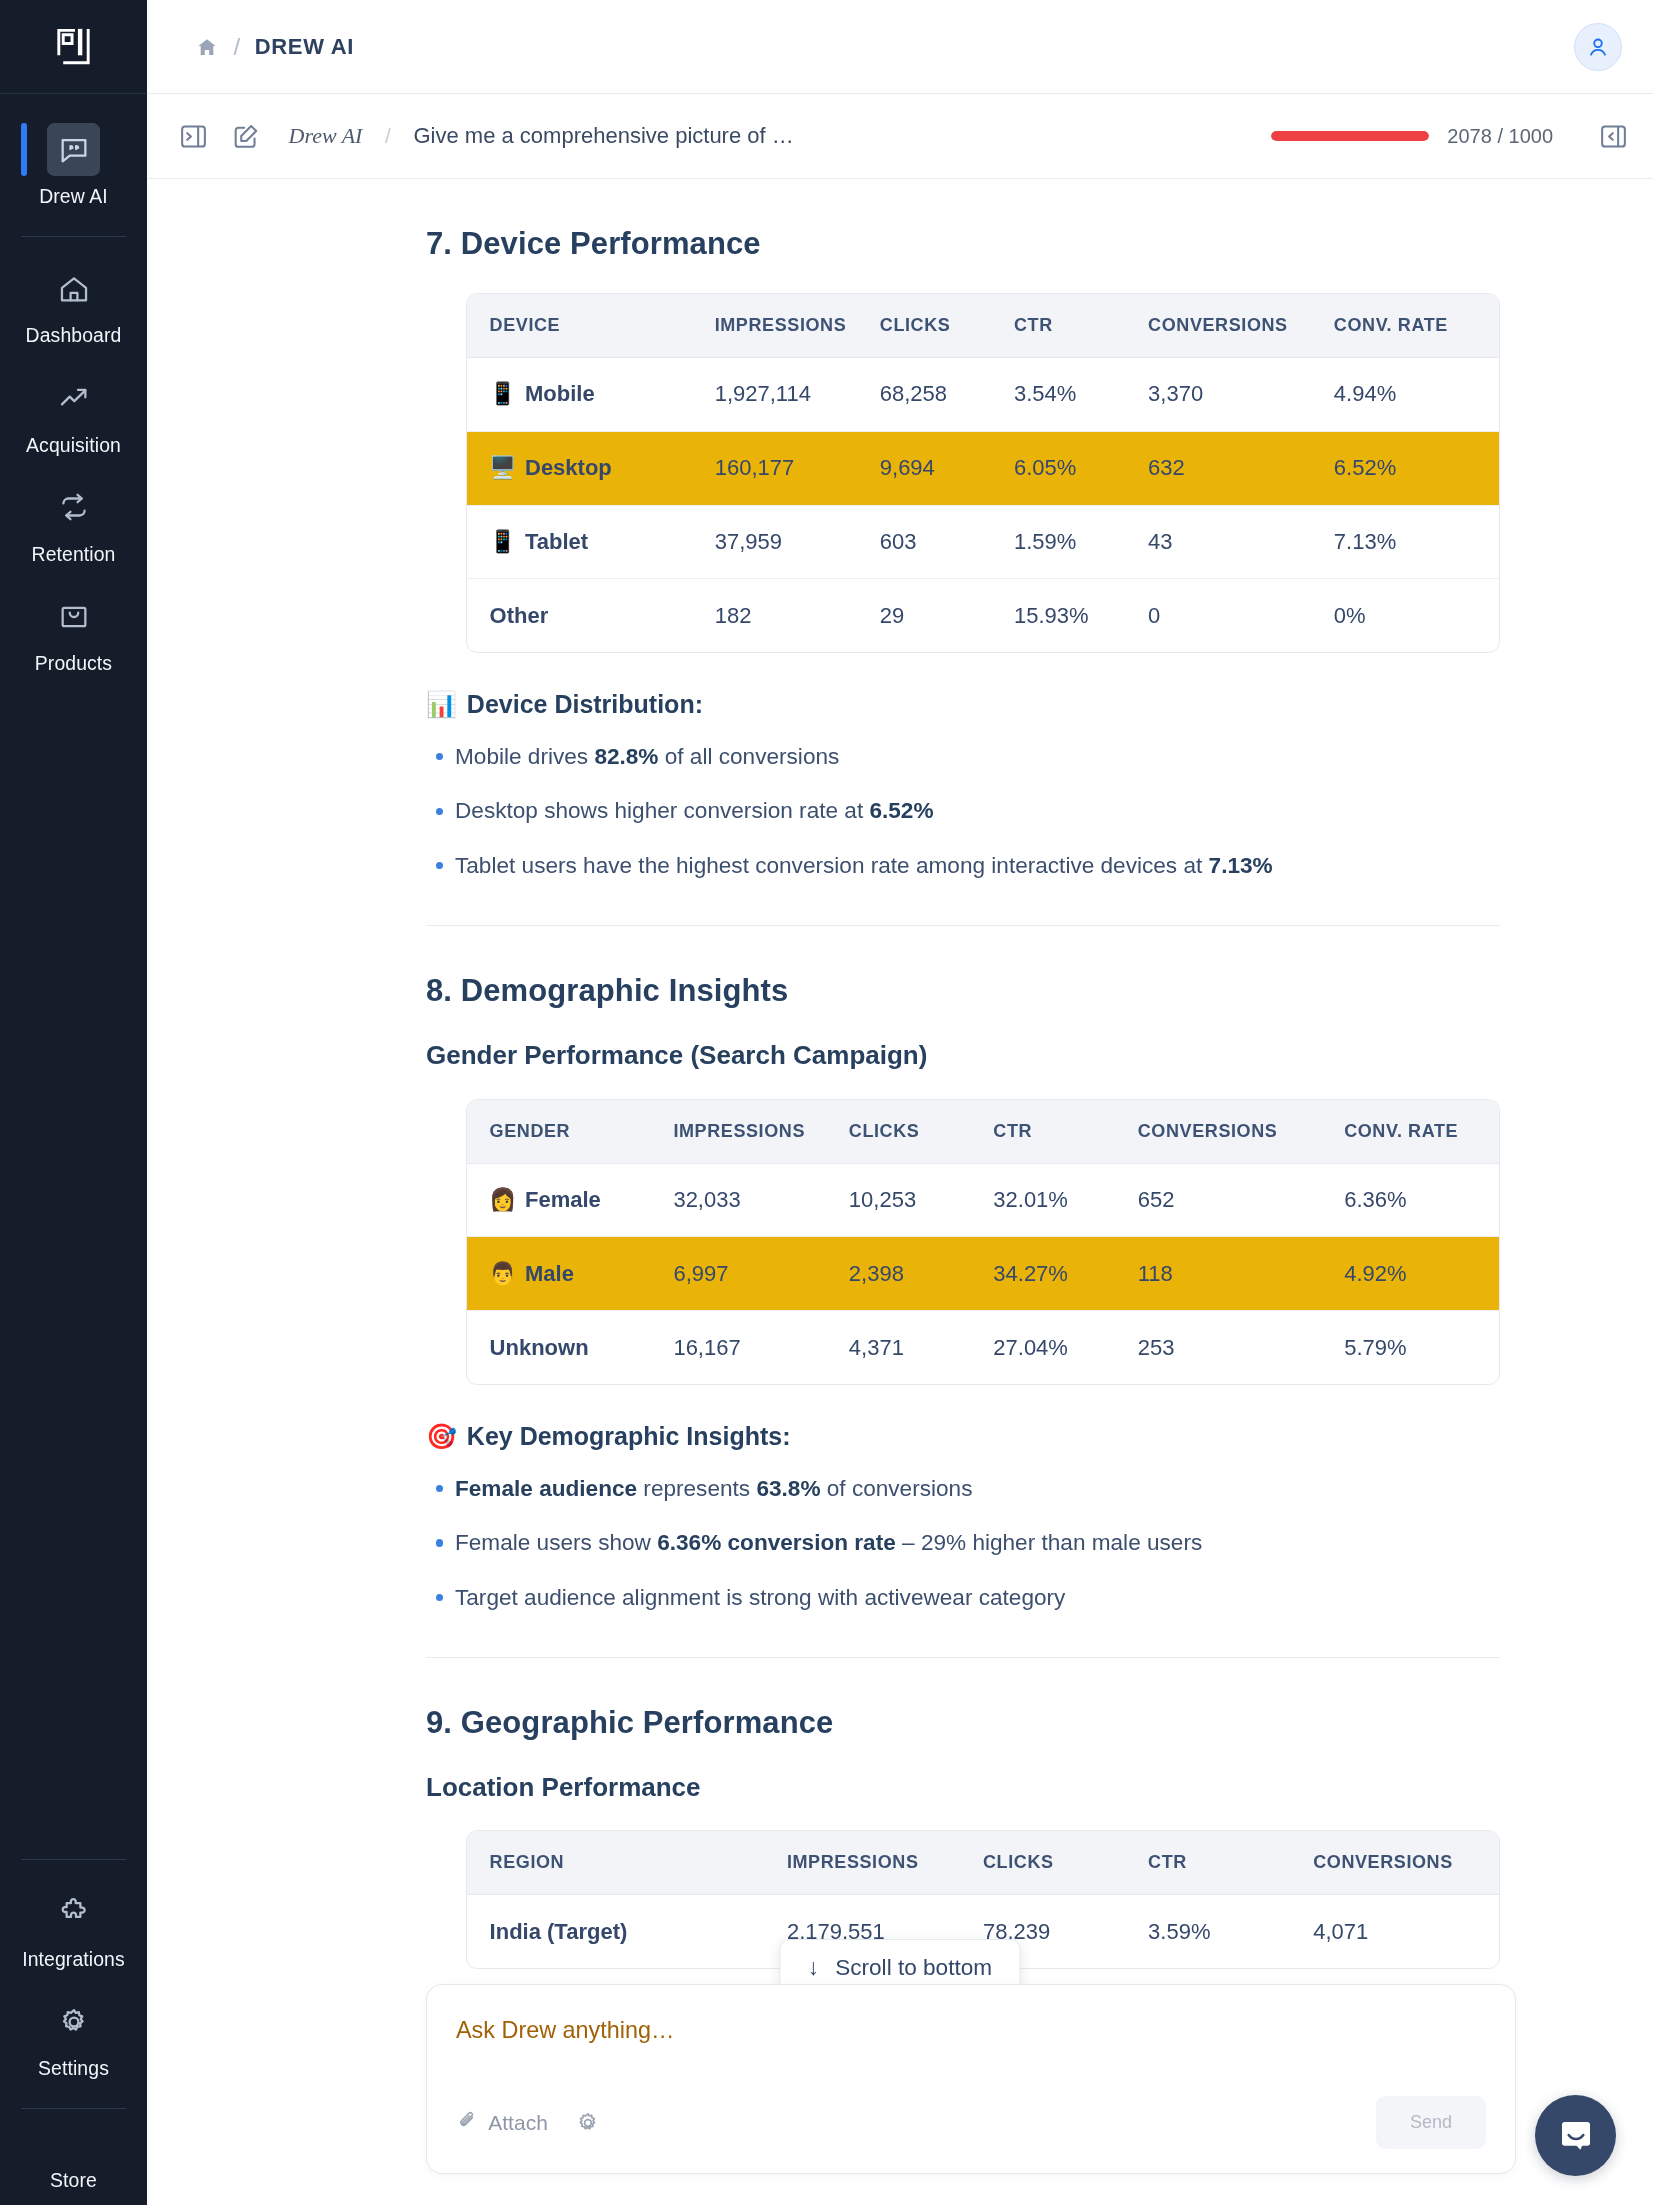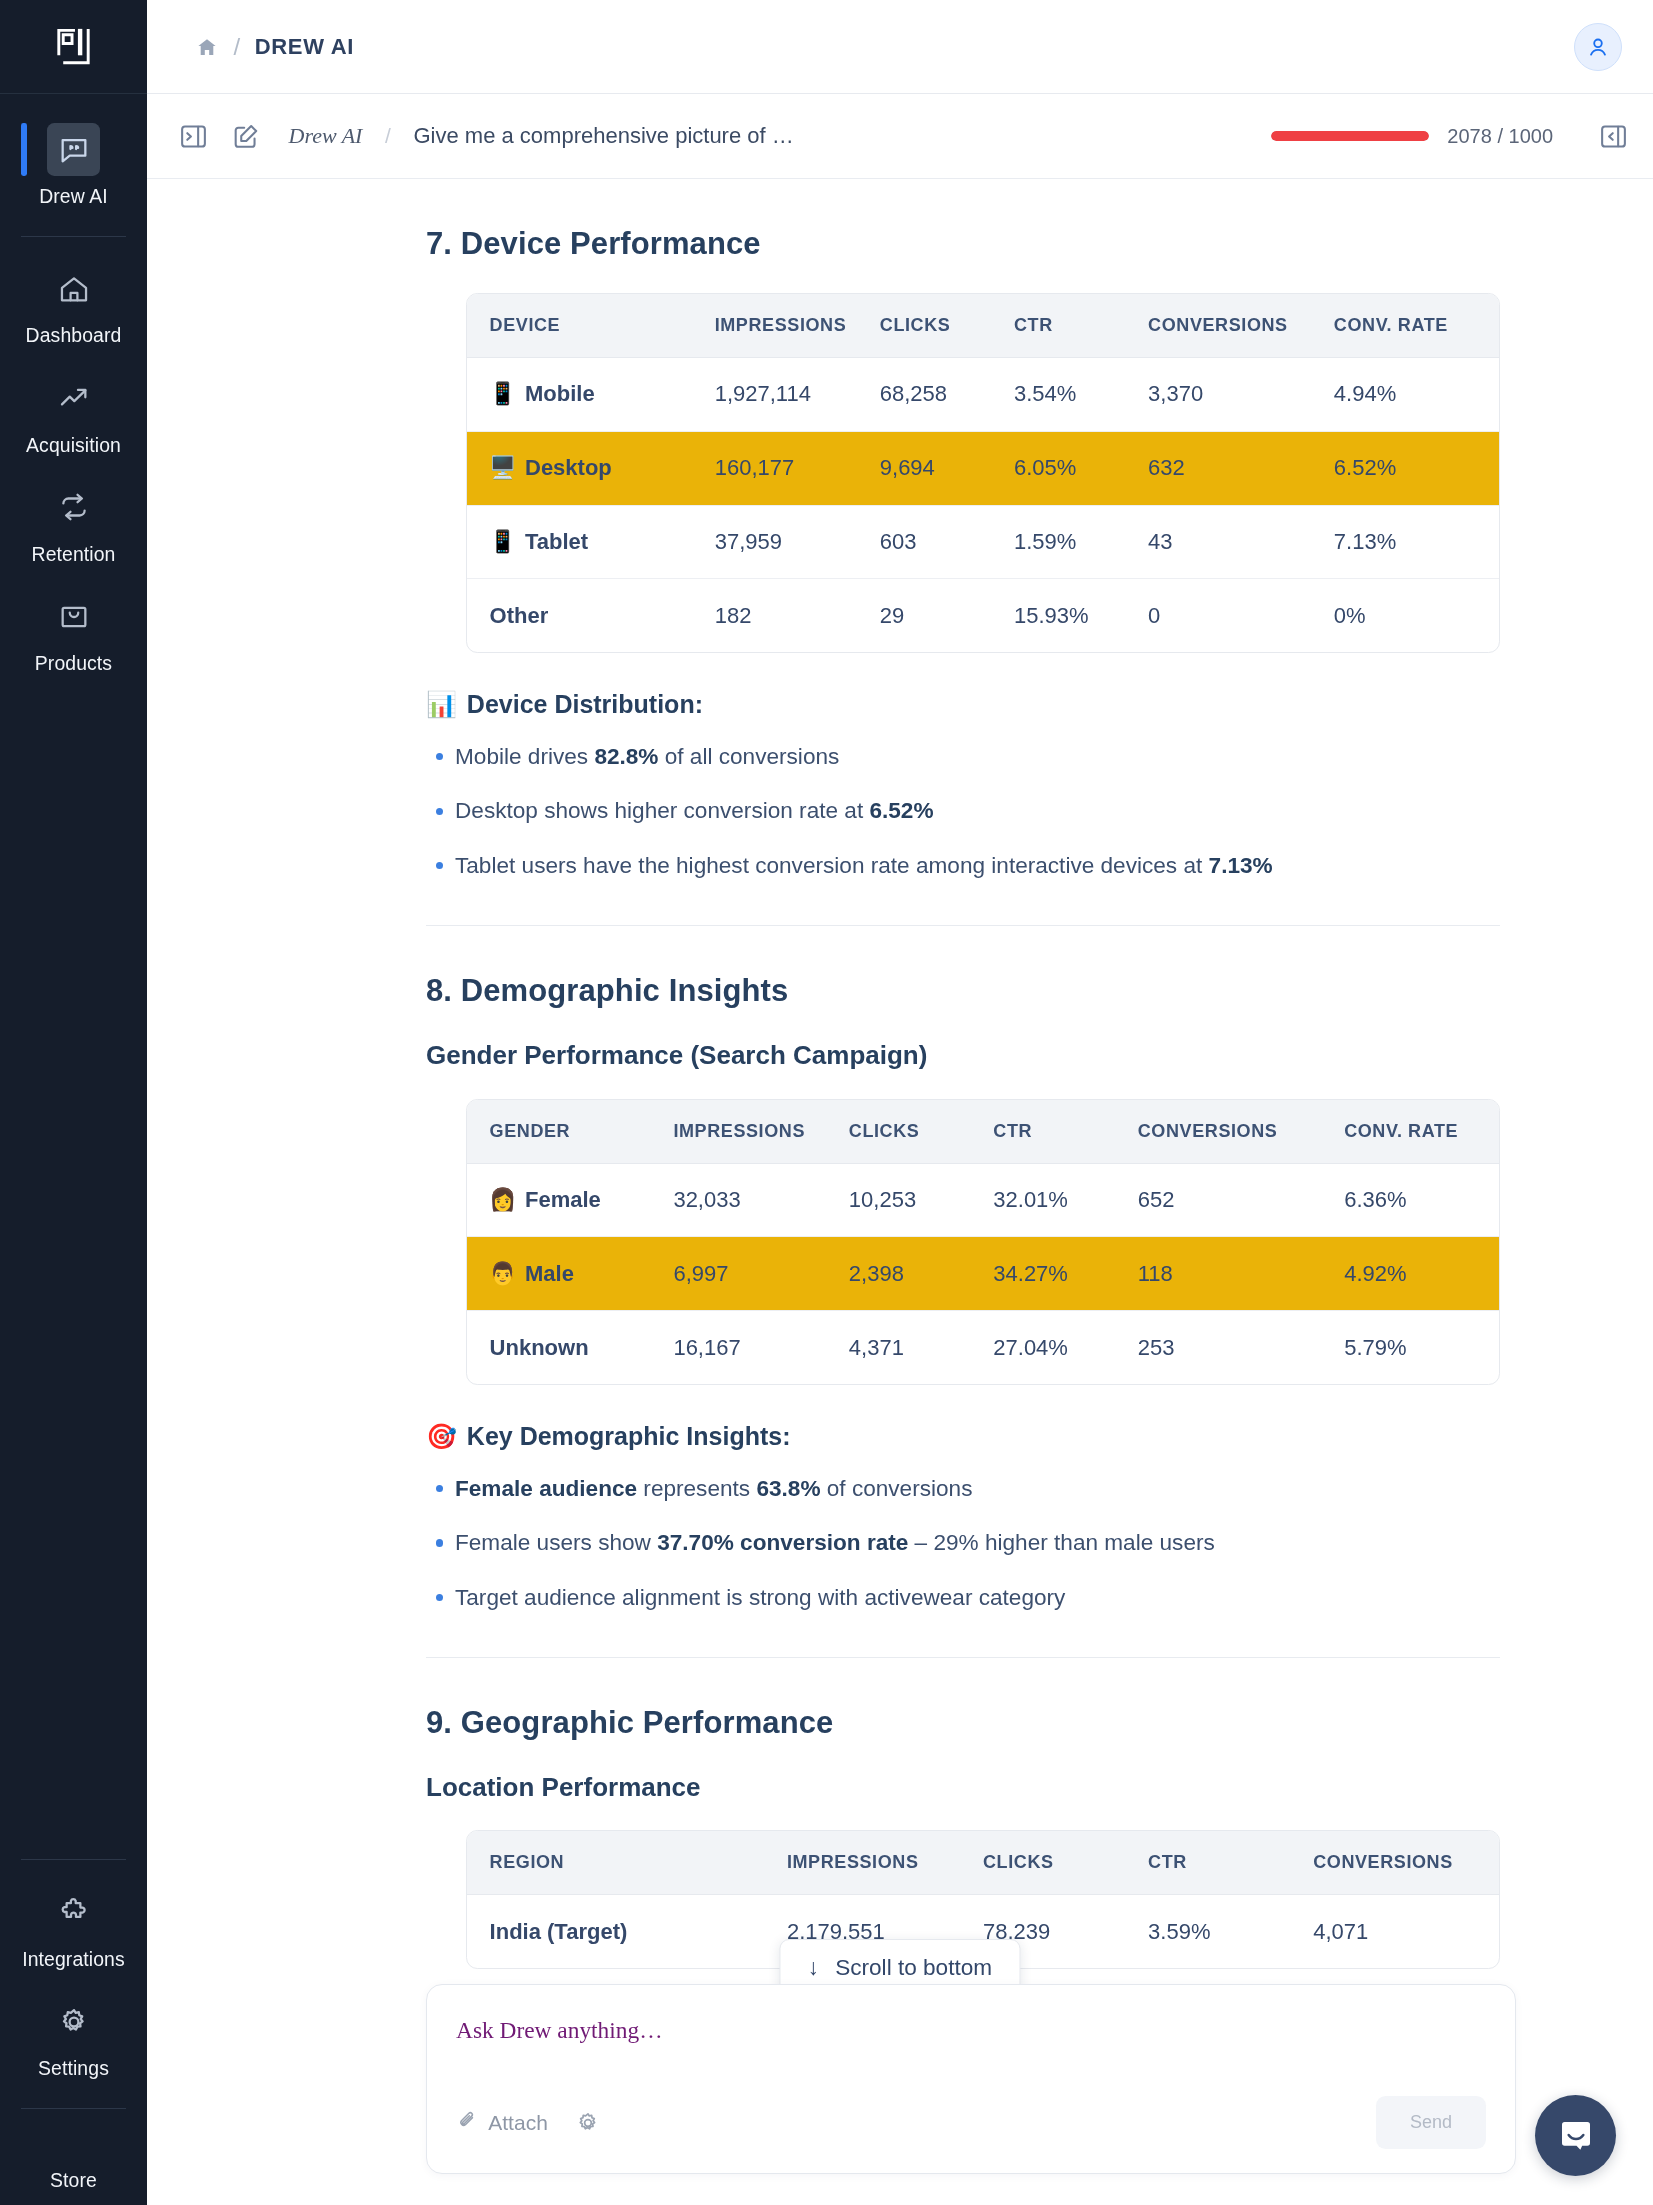--- a/index.html
+++ b/index.html
@@ -193,21 +193,21 @@
   .composer-wrap {
     position: absolute; left: 279px; right: 137px; bottom: 31px;
   }
   .composer {
     border: 0.8px solid #e4e8ee; border-radius: 16px; background: #fff;
     box-shadow: 0 1.6px 8px rgba(24,38,64,.04);
     padding: 32px 29px 24px 29px; min-height: 190px;
     display: flex; flex-direction: column;
   }
   .composer .ph {
-    font-size: 23.4px; color: #701a75; margin-bottom: 6.5px; font-family: Liberation Serif, serif;
+    font-size: 23.4px; color: #a16207; margin-bottom: 6.5px;
   }
   .composer .row {
     margin-top: auto; display: flex; align-items: center; gap: 27.4px;
   }
   .attach {
     display: flex; align-items: center; gap: 9.7px;
     font-size: 21px; color: #8e97a6; cursor: pointer;
   }
   .attach svg { width: 22.6px; height: 22.6px; }
   .gear-btn { width: 26px; height: 26px; cursor: pointer; }
@@ -494,21 +494,21 @@
             </tbody>
           </table>
         </div>
 
         <h4 class="kicker">
           <span>🎯</span>
           <span>Key Demographic Insights:</span>
         </h4>
         <ul class="bul">
           <li><b>Female audience</b><span> represents </span><b>63.8%</b><span> of conversions</span></li>
-          <li><span>Female users show </span><b>37.70% conversion rate</b><span> – 29% higher than male users</span></li>
+          <li><span>Female users show </span><b>6.36% conversion rate</b><span> – 29% higher than male users</span></li>
           <li><span>Target audience alignment is strong with activewear category</span></li>
         </ul>
 
         <hr class="sep">
 
         <h2 class="sec">9. Geographic Performance</h2>
         <h3 class="sub">Location Performance</h3>
 
         <div class="tbl-card">
           <table>

